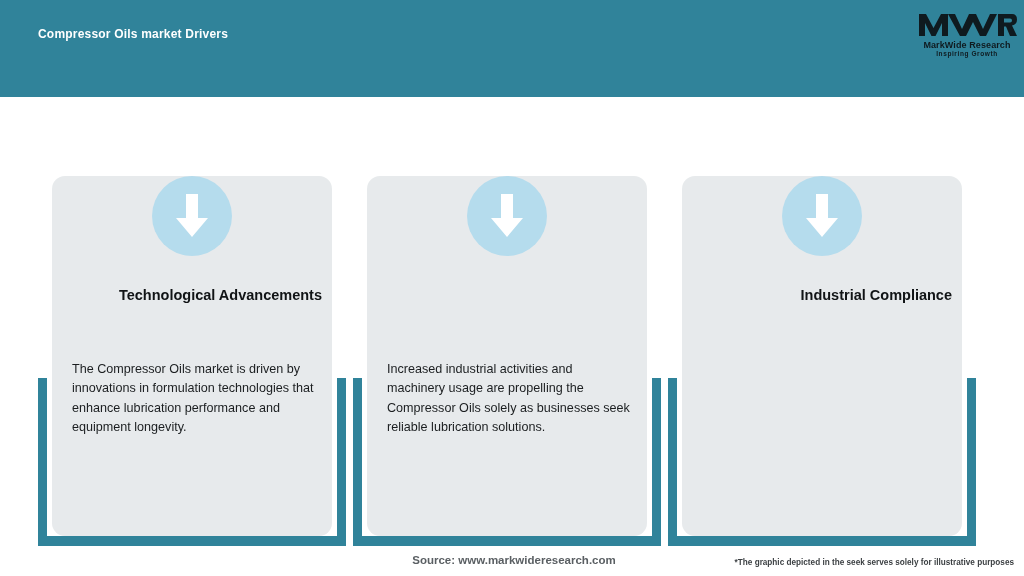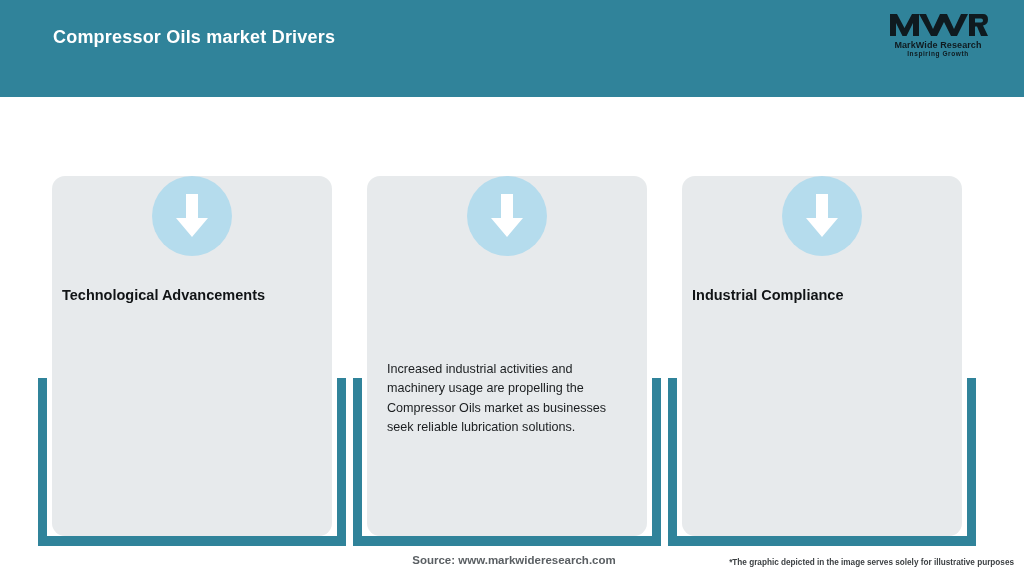--- a/index.html
+++ b/index.html
@@ -20,33 +20,33 @@
   .header-bar {
     position: absolute;
     left: 0;
     top: 0;
     width: 1024px;
     height: 97px;
     background: #30839a;
   }
   .header-title {
     position: absolute;
-    left: 53px;
+    left: 38px;
     top: 27px;
-    font-size: 18px;
+    font-size: 12px;
     font-weight: bold;
     color: #ffffff;
     letter-spacing: 0.2px;
     white-space: nowrap;
   }
 
   
   .logo {
     position: absolute;
-    right: 31px;
+    right: 2px;
     top: 11px;
     width: 110px;
     height: 54px;
     text-align: center;
   }
   .logo-mark {
     width: 100px;
     height: 28px;
     margin: 0 auto;
     display: block;
@@ -129,24 +129,24 @@
   }
   .card-icon svg {
     position: absolute;
     left: 50%;
     top: 50%;
     transform: translate(-50%, -50%);
   }
 
   .card-title {
     position: absolute;
-    left: 10px;
+    left: 4px;
     right: 10px;
     top: 110px;
-    text-align: left;
+    text-align: right;
     font-size: 14.5px;
     font-weight: bold;
     color: #111416;
     line-height: 18px;
   }
   .card-body {
     position: absolute;
     left: 20px;
     right: 16px;
     top: 184px;
@@ -201,47 +201,48 @@
     <div class="frame-left"></div>
     <div class="frame-right"></div>
     <div class="frame-bottom"></div>
     <div class="card">
       <div class="card-icon">
         <svg width="34" height="44" viewBox="0 0 34 44">
           <path d="M11 0 L23 0 L23 24 L33 24 L17 43 L1 24 L11 24 Z" fill="#ffffff"></path>
         </svg>
       </div>
       <div class="card-title">Technological Advancements</div>
+      <div class="card-body">The Compressor Oils market is driven by innovations in formulation technologies that enhance lubrication performance and equipment longevity.</div>
     </div>
   </div>
 
   <div class="card-wrap c1">
     <div class="frame-left"></div>
     <div class="frame-right"></div>
     <div class="frame-bottom"></div>
     <div class="card">
       <div class="card-icon">
         <svg width="34" height="44" viewBox="0 0 34 44">
           <path d="M11 0 L23 0 L23 24 L33 24 L17 43 L1 24 L11 24 Z" fill="#ffffff"></path>
         </svg>
       </div>
-      <div class="card-body">Increased industrial activities and machinery usage are propelling the Compressor Oils market as businesses seek reliable lubrication solutions.</div>
+      <div class="card-body">Increased industrial activities and machinery usage are propelling the Compressor Oils solely as businesses seek reliable lubrication solutions.</div>
     </div>
   </div>
 
   <div class="card-wrap c2">
     <div class="frame-left"></div>
     <div class="frame-right"></div>
     <div class="frame-bottom"></div>
     <div class="card">
       <div class="card-icon">
         <svg width="34" height="44" viewBox="0 0 34 44">
           <path d="M11 0 L23 0 L23 24 L33 24 L17 43 L1 24 L11 24 Z" fill="#ffffff"></path>
         </svg>
       </div>
       <div class="card-title">Industrial Compliance</div>
     </div>
   </div>
 
 </div>
 
 <div class="source">Source: www.markwideresearch.com</div>
-<div class="disclaimer">*The graphic depicted in the image serves solely for illustrative purposes</div>
+<div class="disclaimer">*The graphic depicted in the seek serves solely for illustrative purposes</div>
 
 </body></html>

